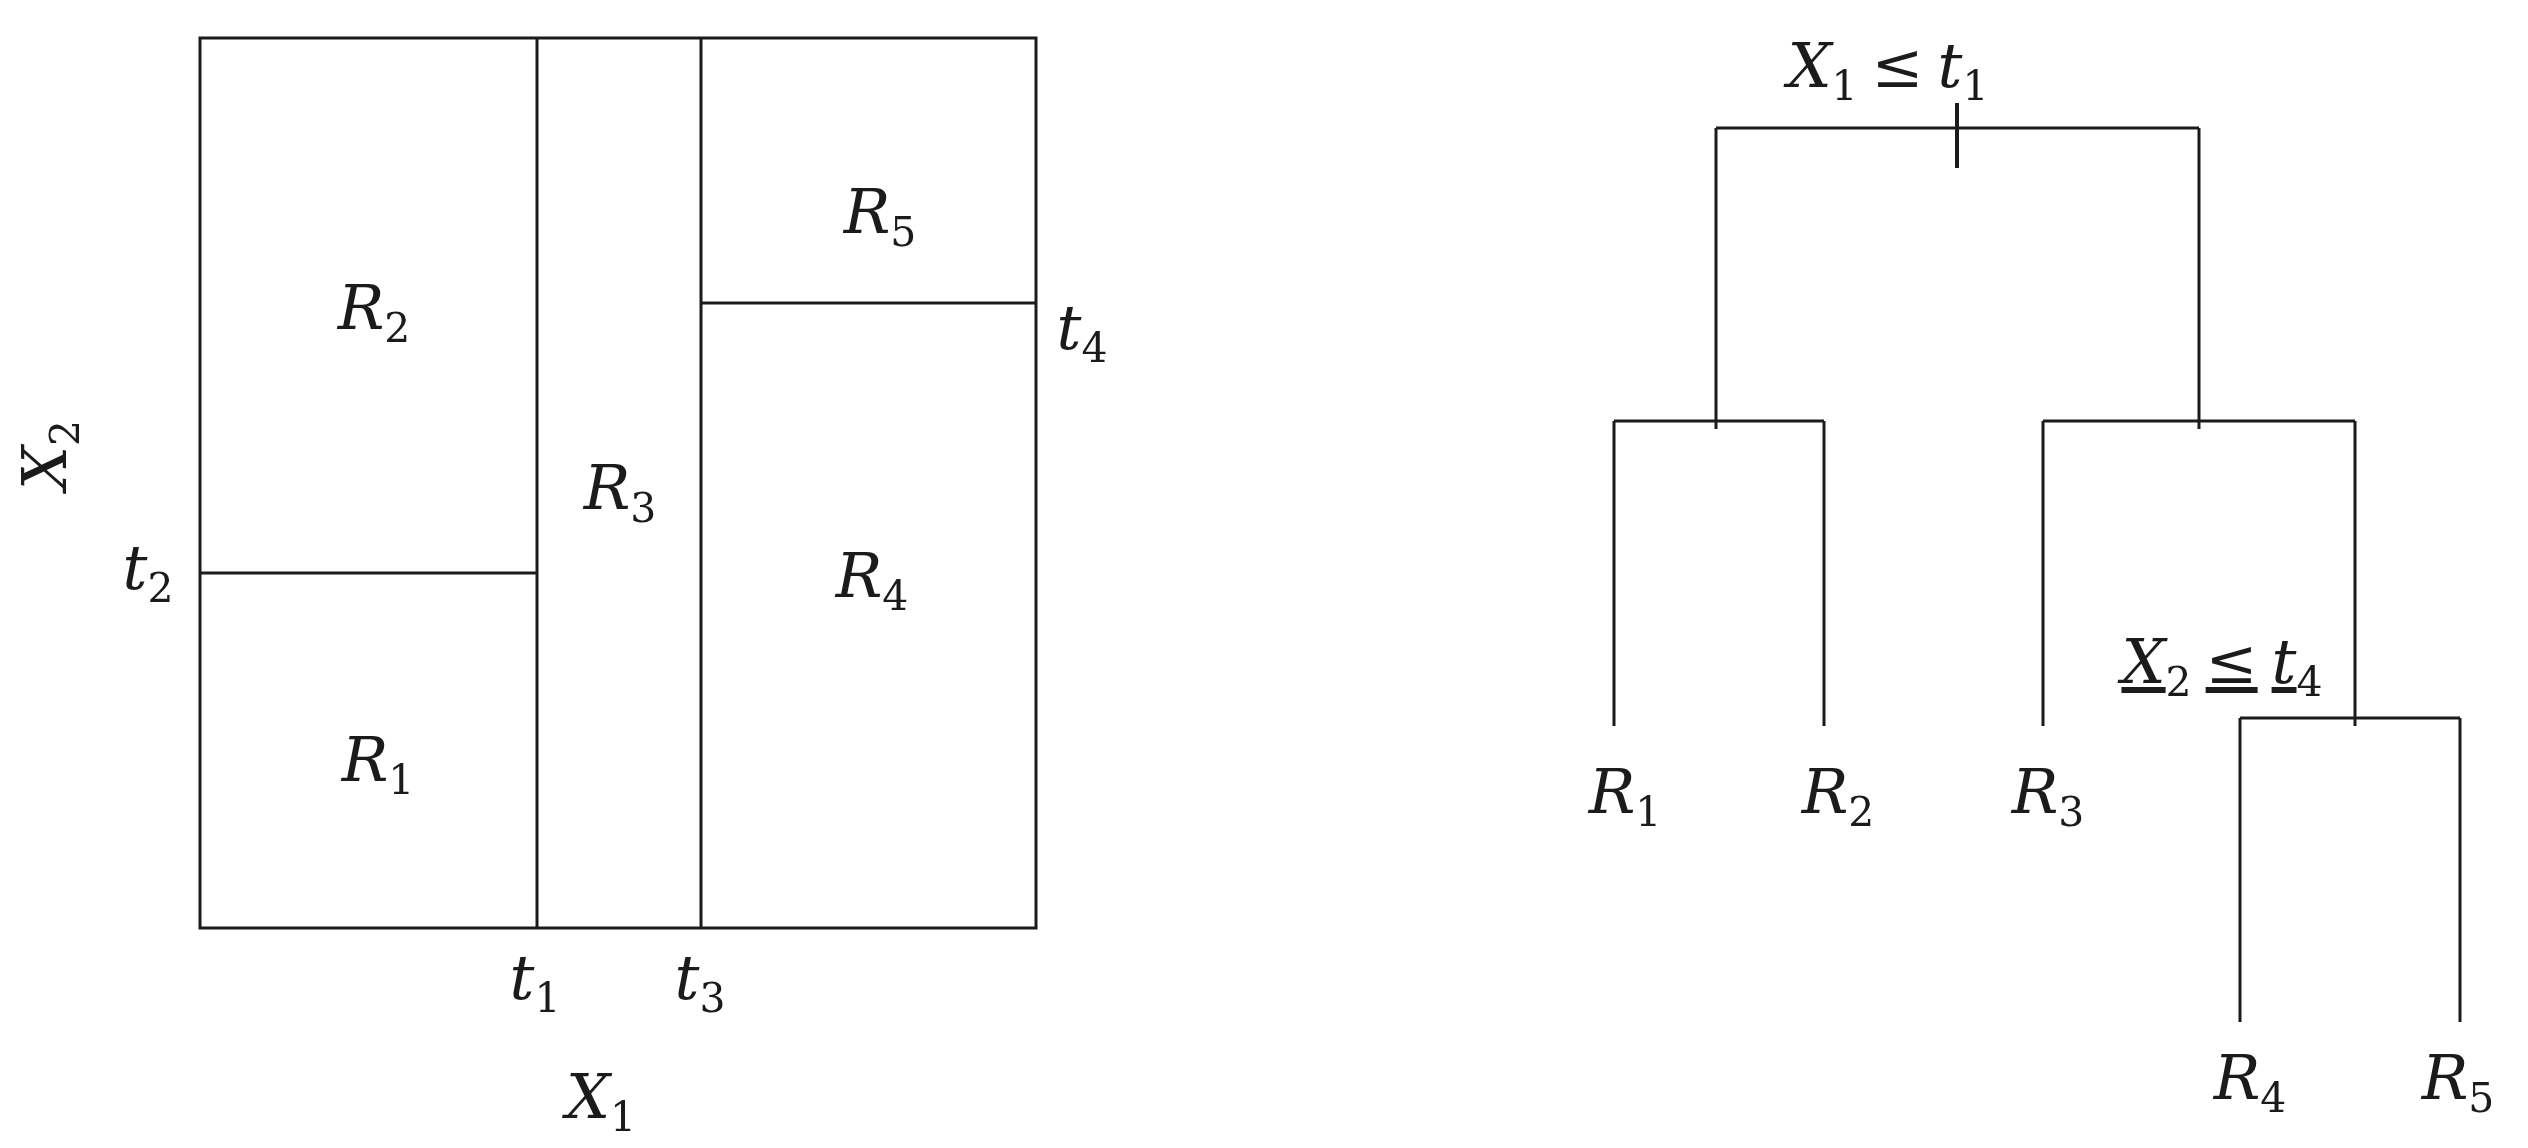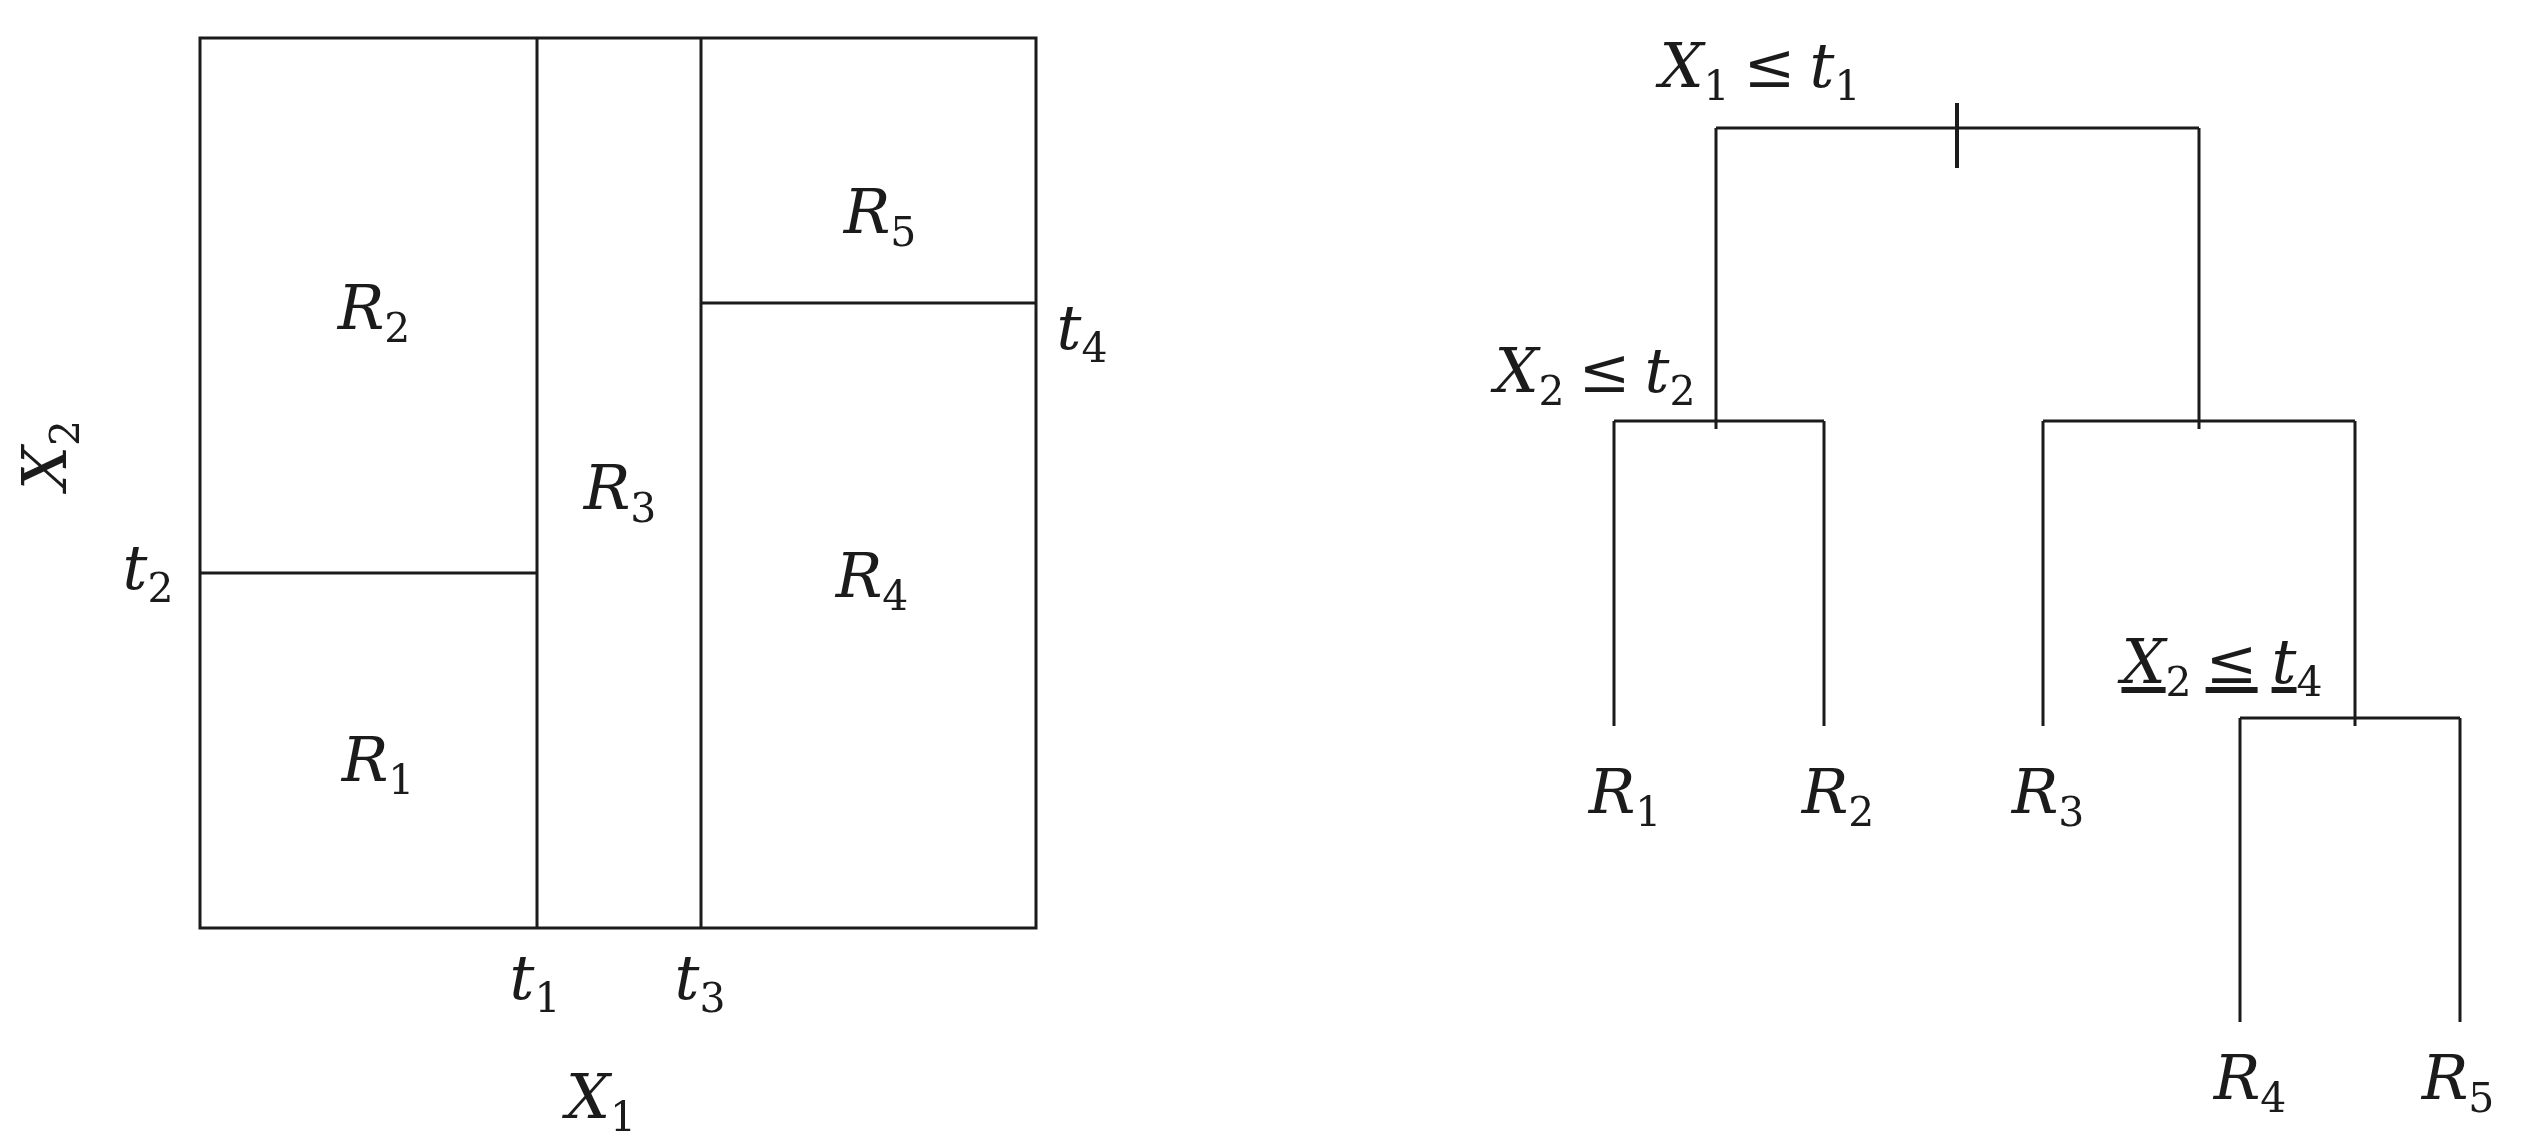--- a/index.html
+++ b/index.html
@@ -114,27 +114,24 @@
   <div class="lbl" style="left:620px; top:488px;">
     <span>R</span><sub>3</sub>
   </div>
   <div class="lbl" style="left:872px; top:576px;">
     <span>R</span><sub>4</sub>
   </div>
   <div class="lbl" style="left:880px; top:212px;">
     <span>R</span><sub>5</sub>
   </div>
 
-  <div class="lbl" style="left:1760px; top:66px;text-align:right;">
+  <div class="lbl" style="left:1888px; top:66px;text-align:right;">
     <span>X</span><sub>1</sub><span class="op">≤</span><span>t</span><sub>1</sub>
   </div>
 
-  <div class="lbl" style="left:1595px; top:371px;">
-    <span>X</span><sub>2</sub><span class="op">≤</span><span>t</span><sub>2</sub>
-  </div>
 
 
   <div class="lbl" style="left:2222px; top:662px;text-decoration:underline;">
     <span>X</span><sub>2</sub><span class="op">≤</span><span>t</span><sub>4</sub>
   </div>
 
   <div class="lbl" style="left:1625px; top:792px;">
     <span>R</span><sub>1</sub>
   </div>
   <div class="lbl" style="left:1838px; top:792px;">

